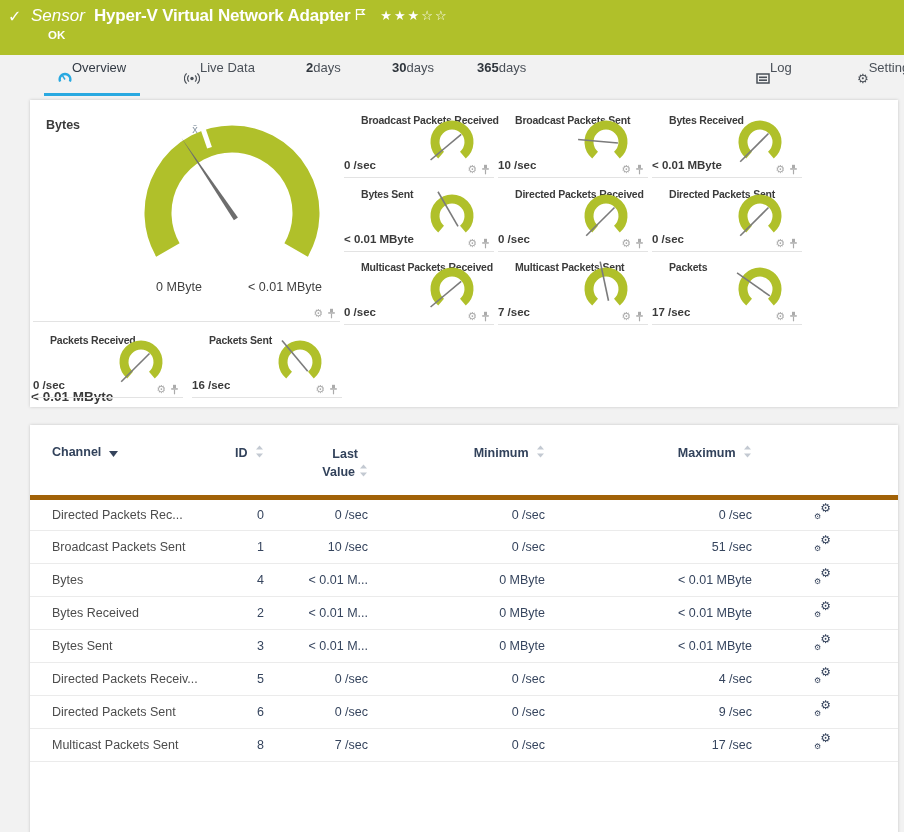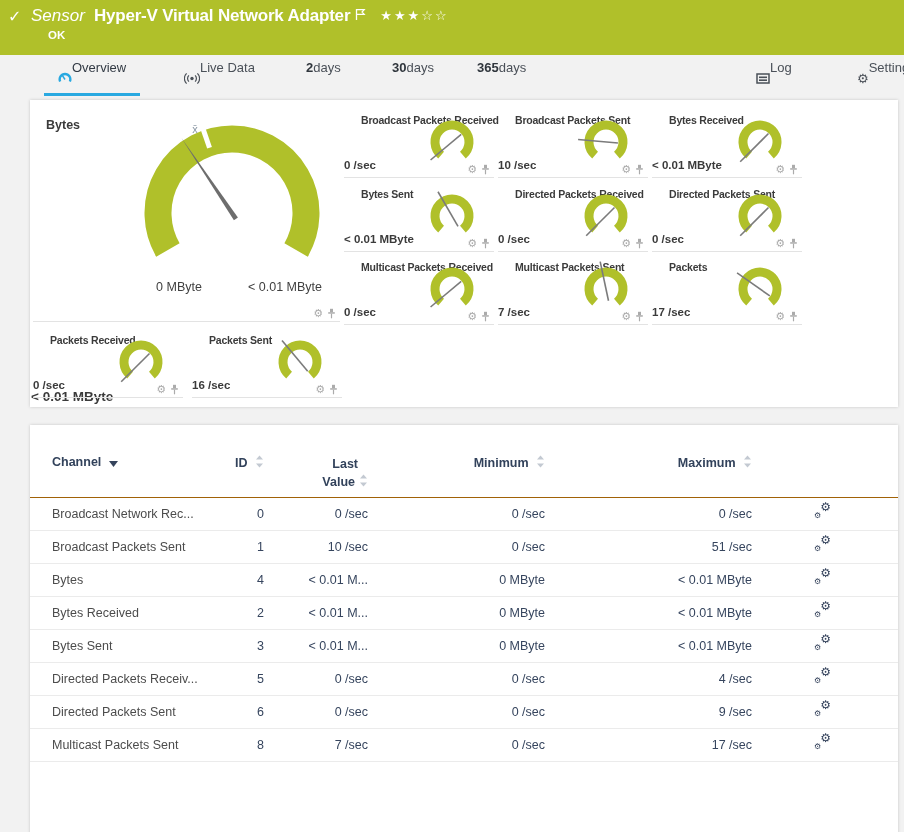--- a/index.html
+++ b/index.html
@@ -47,22 +47,22 @@
 
   
   .gtile { position:absolute; width:150px; height:66px; border-bottom:1px solid #e3e3e3; cursor:pointer; }
   .gt-title { position:absolute; left:0; top:2px; font-size:10.5px; font-weight:bold; color:#3b3b3b;
               letter-spacing:-0.2px; white-space:nowrap;padding-left:17px; }
   .gt-svg { position:absolute; left:76px; top:2px; overflow:visible; }
   .gt-value { position:absolute; left:0; bottom:6px; font-size:11.5px; font-weight:bold; color:#3b3b3b; }
 
   
   table { border-collapse:collapse; width:868px; table-layout:fixed; }
-  th { vertical-align:top; padding-top:30px; height:72px; font-size:12.5px; font-weight:bold;
-       color:#32425b; border-bottom:1px solid #a16207; cursor:pointer; }
+  th { vertical-align:top; padding-top:20px; height:72px; font-size:12.5px; font-weight:bold;
+       color:#32425b; border-bottom:5px solid #a16207; cursor:pointer; }
   th.c-channel { text-align:left; padding-left:22px; }
   th.c-id, th.c-min, th.c-max { text-align:right; }
   th.c-last { text-align:right; }
   .lvb { display:inline-block; text-align:center; line-height:1.45; }
   .sort-pair { margin-left:4px; vertical-align:-1px; }
   td { height:33px; font-size:12.5px; color:#36455e; border-bottom:1px solid #ebebeb; }
   td.c-channel { text-align:left; padding-left:22px; color:#4c4c4c; white-space:nowrap; overflow:hidden; }
   td.c-id, td.c-last, td.c-min, td.c-max { text-align:right; }
   td.c-act { padding-left:62px; }
   .trow { cursor:pointer; }
@@ -391,21 +391,21 @@
           <svg class="sort-pair" width="9" height="13" viewBox="0 0 9 13">
               <path d="M4.5 0.5 L8 4.5 H1 Z" fill="#c3c9d2"></path>
               <path d="M4.5 12.5 L1 8.5 H8 Z" fill="#c3c9d2"></path>
             </svg>
         </th>
         <th class="c-act"></th>
       </tr>
     </thead>
     <tbody id="table-body">
         <tr class="trow">
-    <td class="c-channel">Broadcast Network Rec...</td>
+    <td class="c-channel">Directed Packets Rec...</td>
     <td class="c-id">0</td>
     <td class="c-last">0 /sec</td>
     <td class="c-min">0 /sec</td>
     <td class="c-max">0 /sec</td>
     <td class="c-act">
       <span class="gears">
         <span class="g-small">⚙</span>
         <span class="g-big">⚙</span>
       </span>
     </td>

